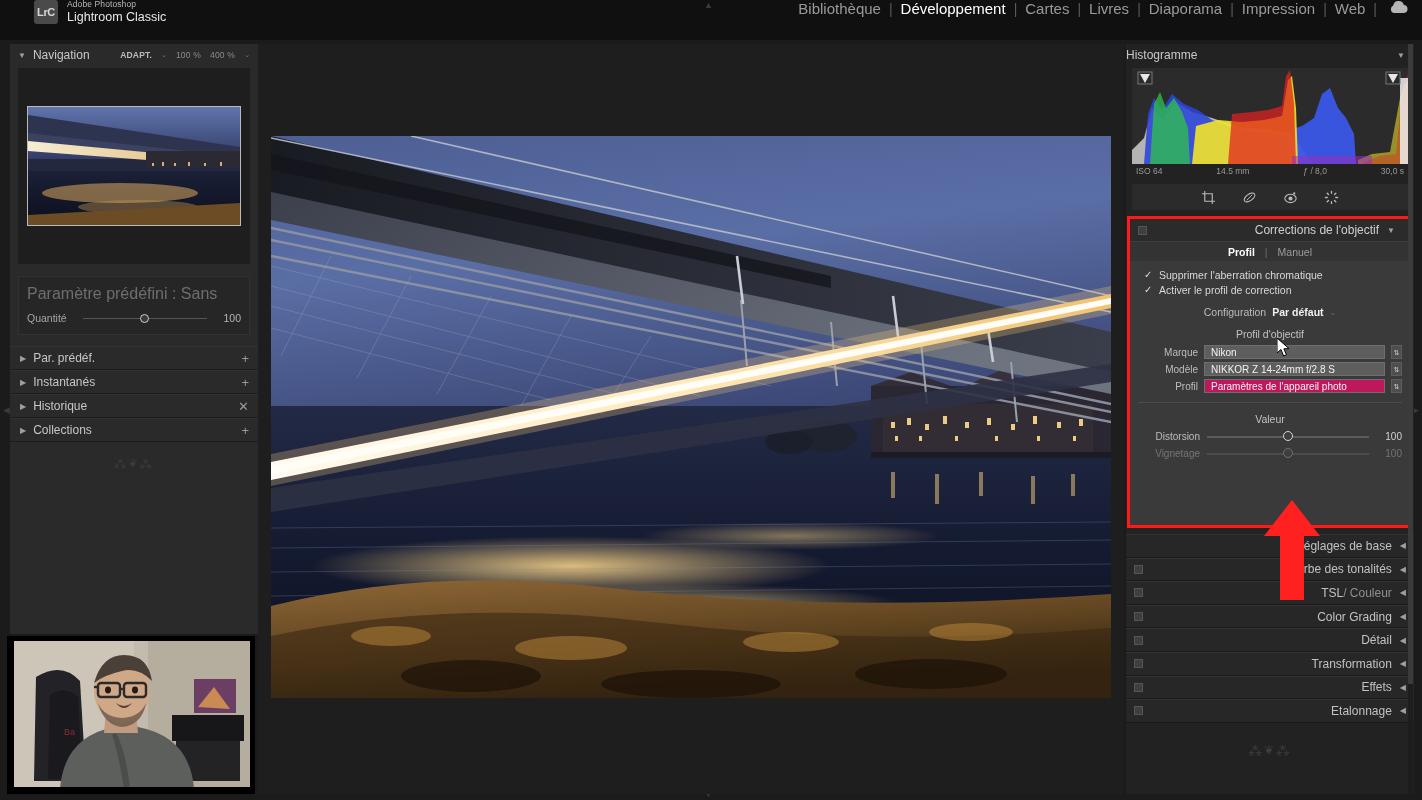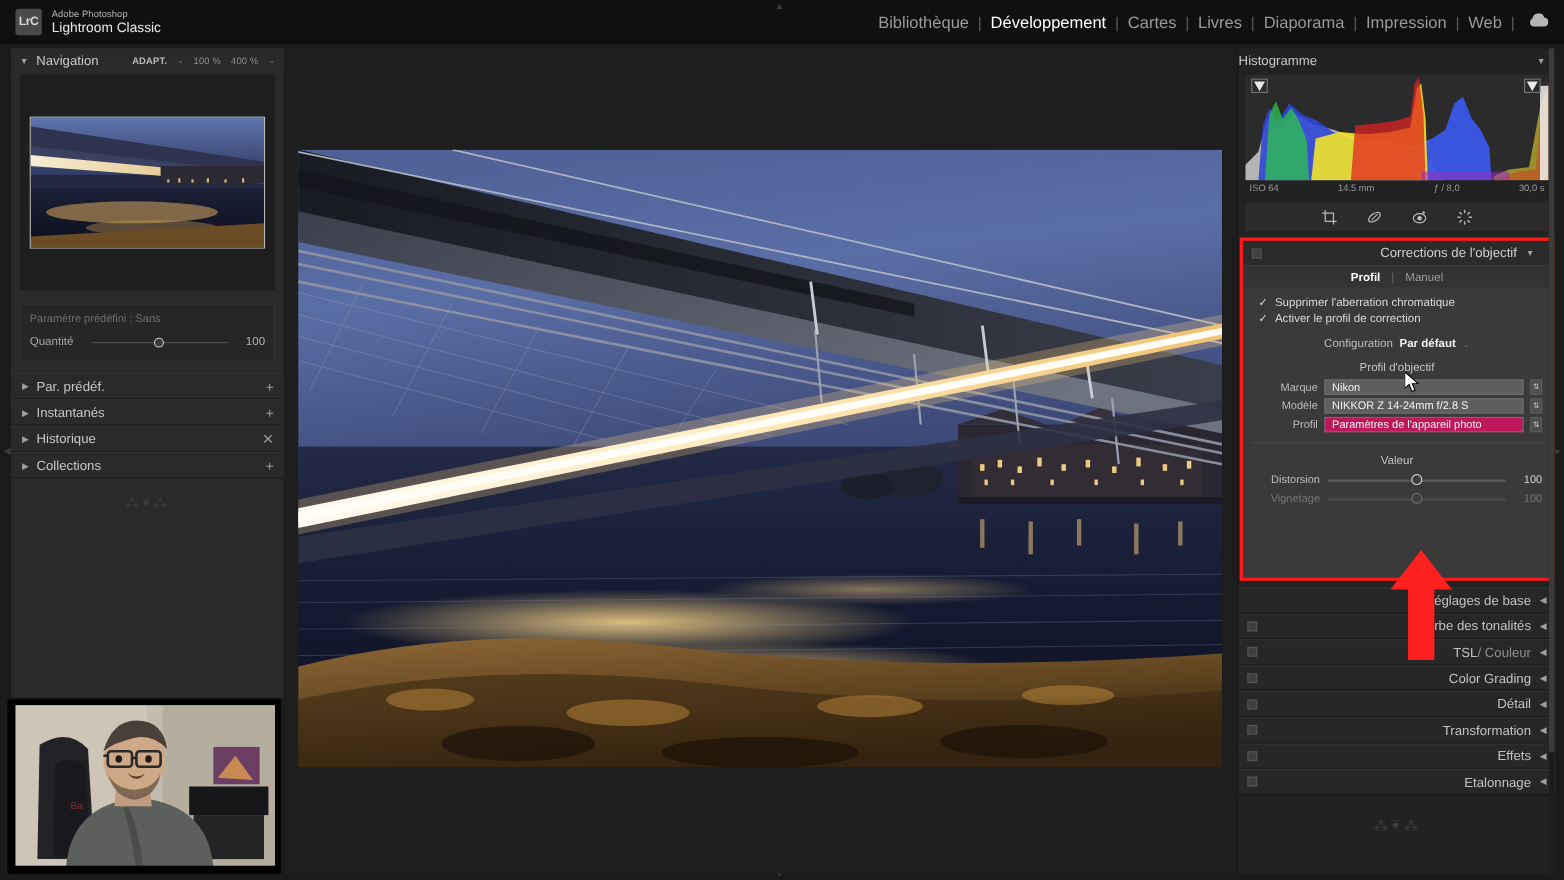--- a/index.html
+++ b/index.html
@@ -9,21 +9,21 @@
     font-family: "Liberation Sans", sans-serif;
     overflow: hidden;
     -webkit-font-smoothing: antialiased;
   }
   #app { position: relative; width: 1422px; height: 800px; background: #1b1b1b; }
 
   
   .topbar {
     position: absolute; left: 0; top: 0; width: 1422px; height: 40px;
     background: #101010;
-    display: flex; align-items: center;
+    display: flex; align-items: flex-start; padding-left: 20px;
   }
   .brand { display: flex; align-items: center; padding-left: 14px; gap: 9px; }
   .brand-mark {
     width: 24px; height: 24px; border-radius: 3px; background: #4a4a4a;
     color: #d8d8d8; font-size: 11px; font-weight: bold;
     display: flex; align-items: center; justify-content: center;
     letter-spacing: -0.3px;
   }
   .brand-txt { line-height: 1.15; }
   .brand-line1 { font-size: 8.5px; color: #b9b9b9; letter-spacing: .1px; }
@@ -66,21 +66,21 @@
   }
   .nav-thumb {
     width: 214px; height: 120px; border: 1px solid #b9b9b9;
     position: relative; overflow: hidden; background: #0d1024;
   }
 
   .preset-block {
     margin: 12px 8px 0 8px; background: #262626; padding: 8px 8px 10px 8px;
     border: 1px solid #323232;
   }
-  .preset-row { font-size: 10px; color: #6e6e6e; margin-bottom: 9px; }
+  .preset-row { font-size: 16px; color: #6e6e6e; margin-bottom: 9px; }
   .qty-row { display: flex; align-items: center; gap: 8px; }
   .qty-label { font-size: 10.5px; color: #a5a5a5; width: 48px; }
   .track { flex: 1; height: 1px; background: #555; position: relative; }
   .knob {
     position: absolute; top: -4px; width: 9px; height: 9px; border-radius: 50%;
     background: #3a3a3a; border: 1.5px solid #cfcfcf;
   }
   .qty-val { font-size: 10.5px; color: #b5b5b5; width: 26px; text-align: right; }
 
   .lp-item {

